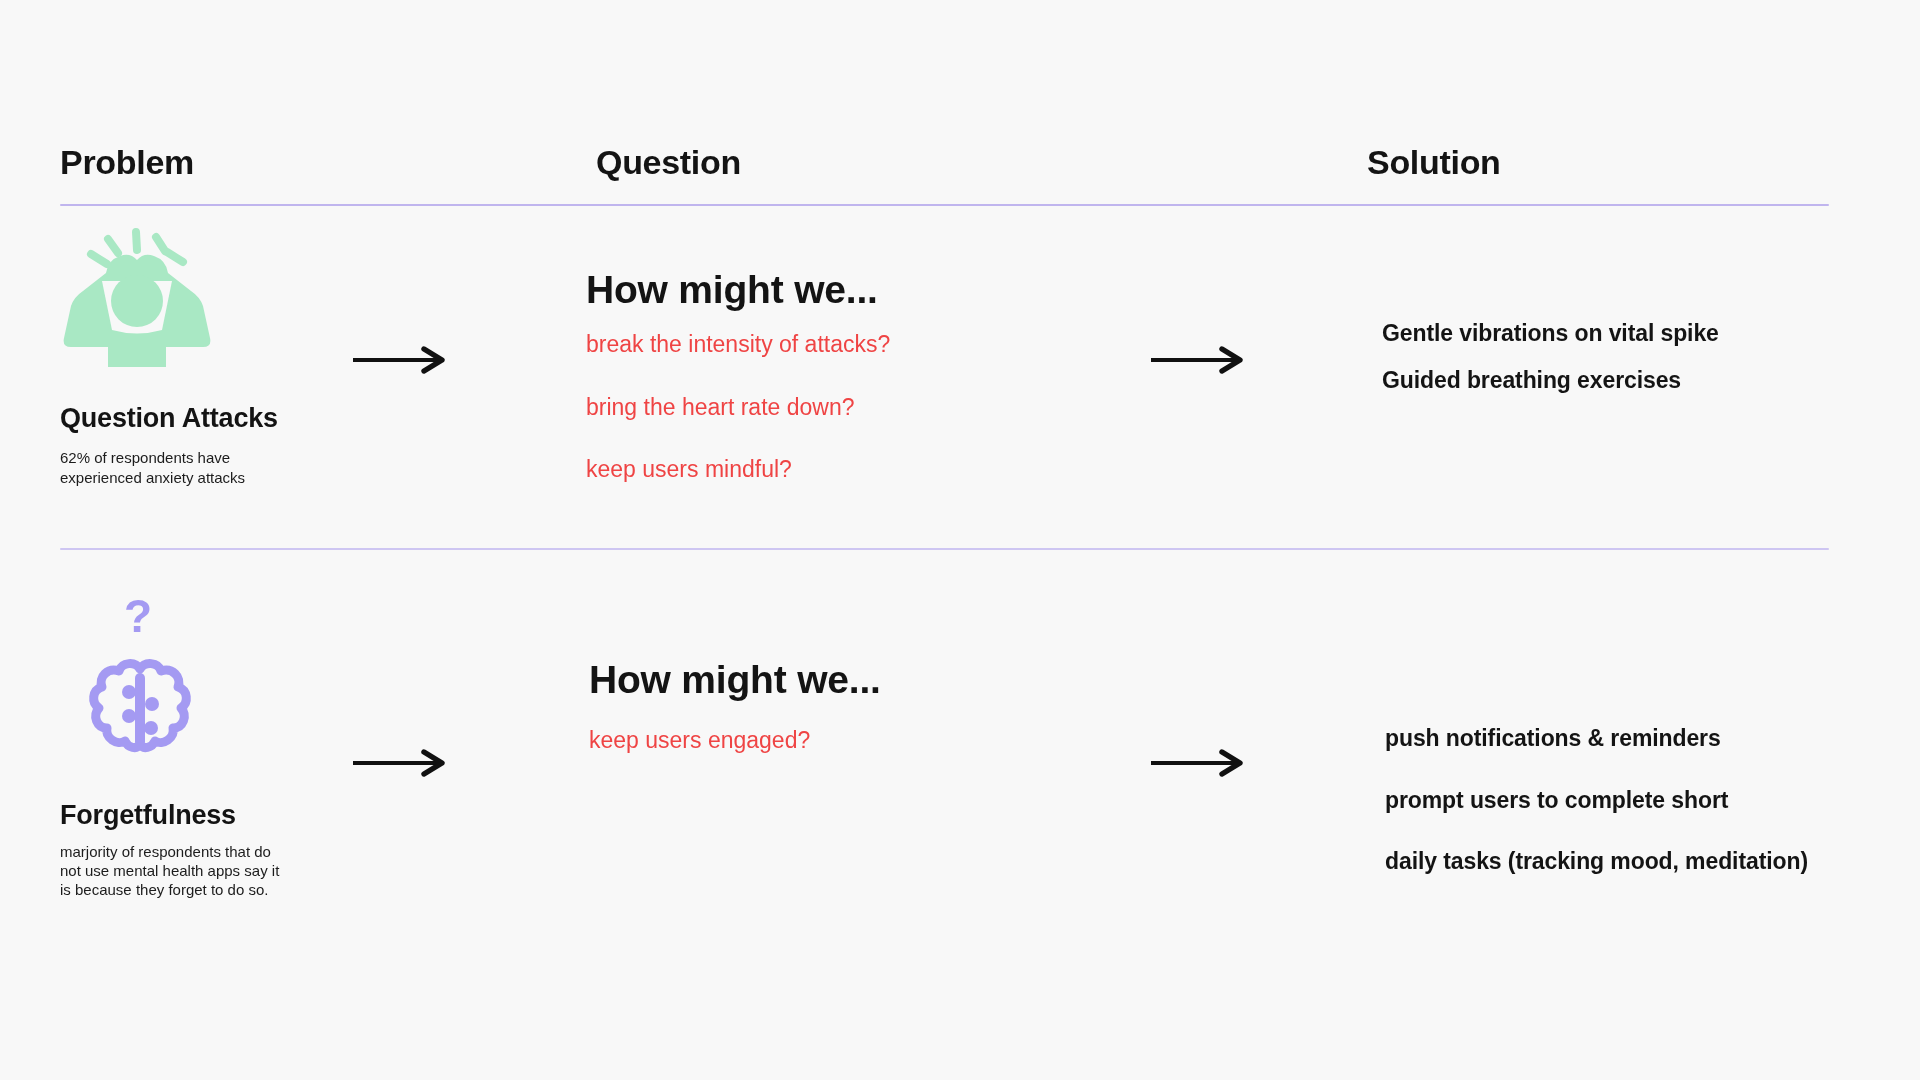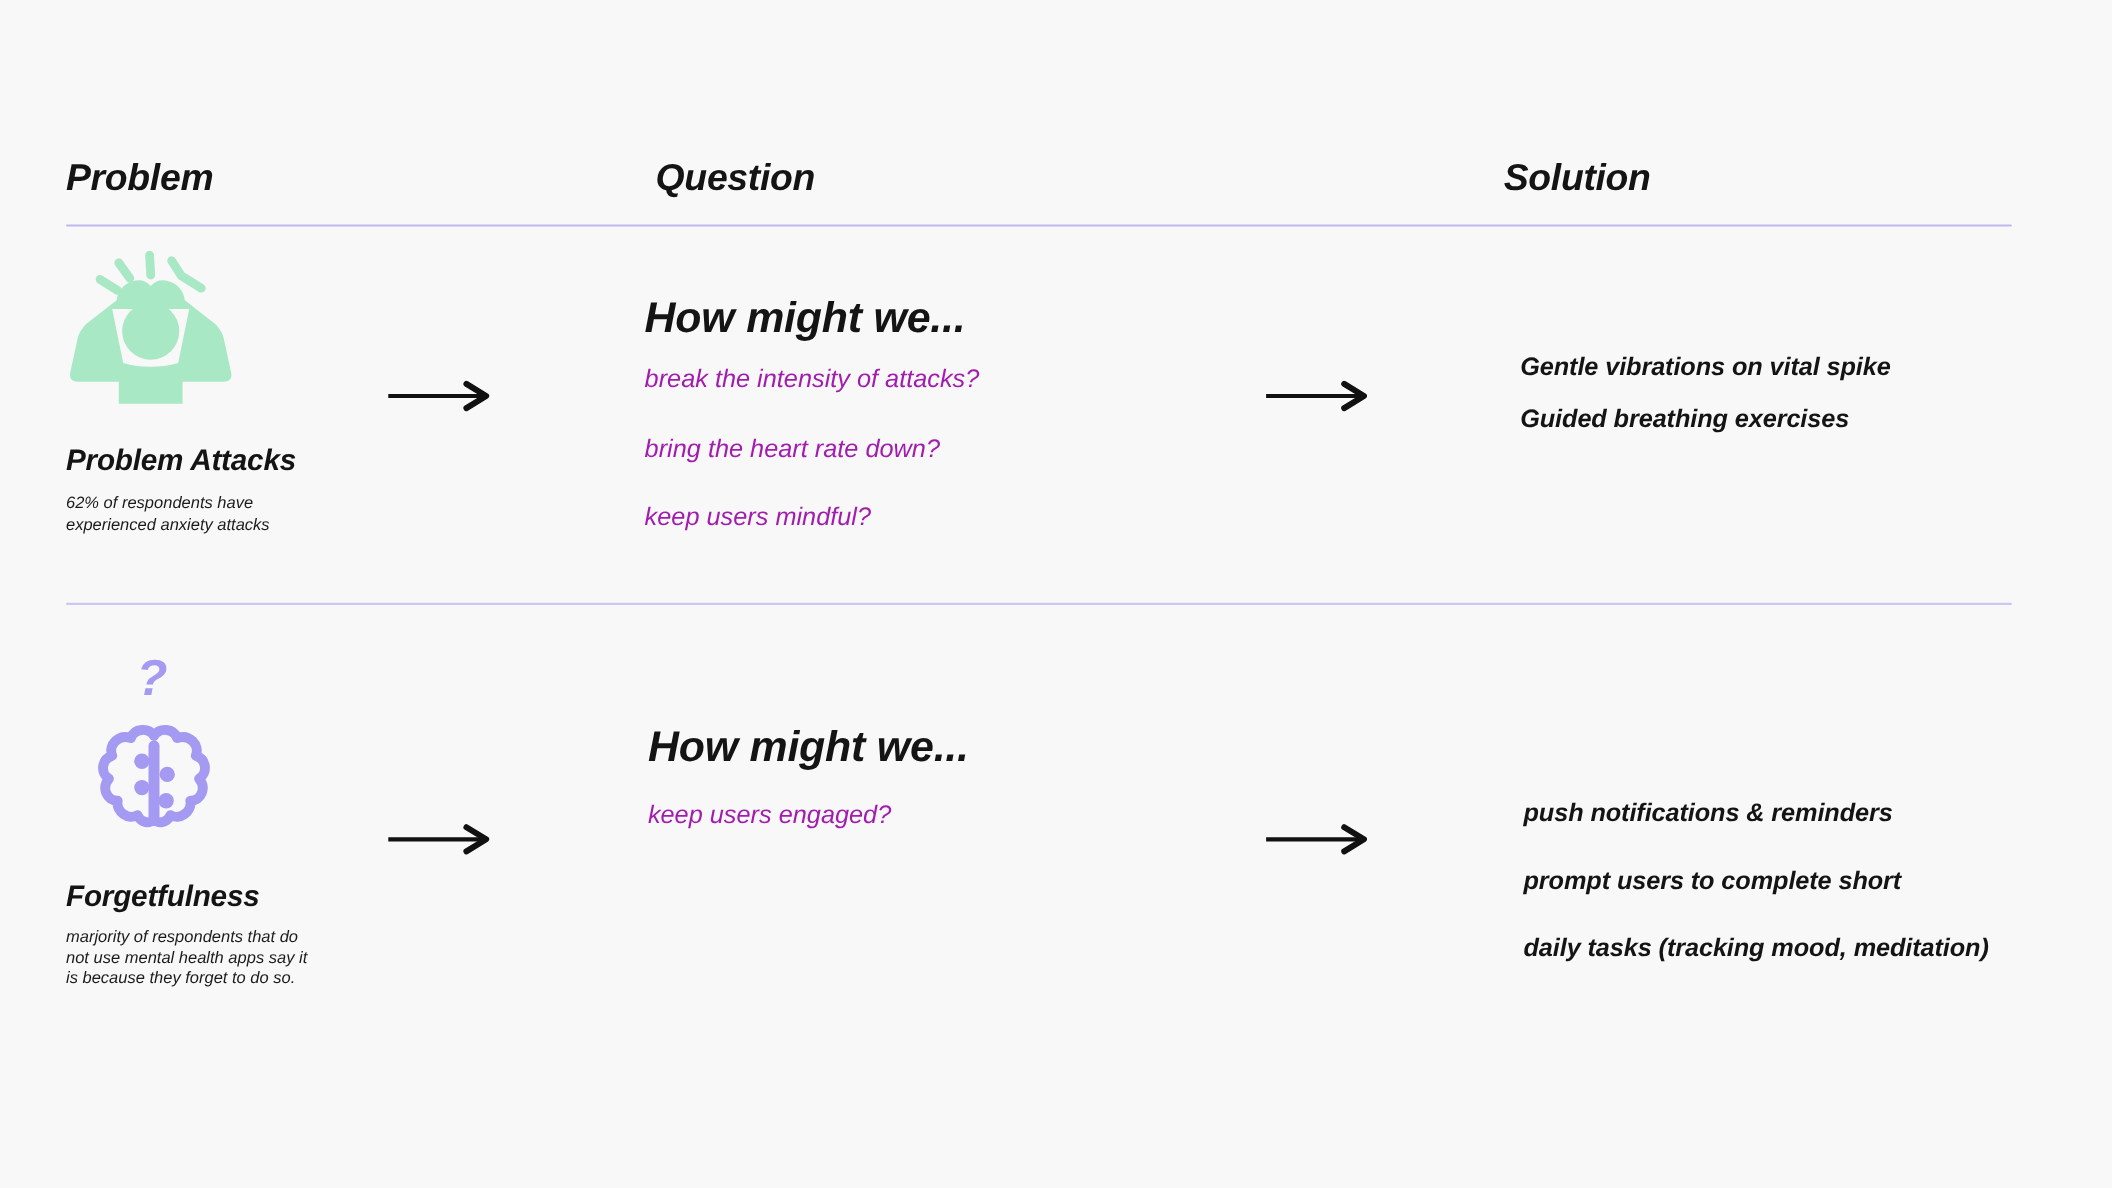--- a/index.html
+++ b/index.html
@@ -8,42 +8,42 @@
     --line1:#c0b5ee;
     --line2:#cec6f2;
     --green:#a9e8c4;
     --purple:#a49af2;
     --arrow:#111111;
   }
   *{box-sizing:border-box;}
   html,body{margin:0;padding:0;background:var(--bg);}
   .canvas{
     position:relative;width:1920px;height:1080px;background:var(--bg);
-    font-family:"Liberation Sans",sans-serif;color:var(--ink);overflow:hidden;font-style:italic;
+    font-family:"Liberation Sans",sans-serif;color:var(--ink);overflow:hidden;
   }
   .abs{position:absolute;white-space:nowrap;}
   .col-header{font-size:34px;font-weight:600;letter-spacing:-0.3px;line-height:1.2;}
   .h-problem{left:60px;top:142px;}
   .h-question{left:575px;top:142px;margin-left:21px;}
   .h-solution{left:1367px;top:142px;}
   .hline{position:absolute;left:60px;width:1769px;height:2px;border-radius:1px;}
   .underline{top:204px;background:var(--line1);}
   .rowdivider{top:548px;background:var(--line2);}
 
   .prob-title{font-size:27px;font-weight:700;letter-spacing:-0.2px;}
   .t1{left:60px;top:403px;}
   .t2{left:60px;top:800px;}
   .caption{font-size:15px;line-height:20px;color:#1c1c1c;font-weight:400;}
   .c1{left:60px;top:448px;}
   .c2{left:60px;top:842px;line-height:19px;}
 
   .hmw{font-size:39px;font-weight:700;letter-spacing:-0.2px;}
   .qh1{left:586px;top:268px;}
   .qh2{left:589px;top:658px;}
-  .qitem{font-size:23px;color:#a21caf;text-align:center;}
+  .qitem{font-size:23px;color:#ef4444;text-align:center;}
   .q1a{left:586px;top:331px;}
   .q1b{left:586px;top:394px;}
   .q1c{left:586px;top:456px;}
   .q2a{left:589px;top:727px;}
   .q2b{left:589px;top:789px;}
 
   .sitem{font-size:23px;font-weight:700;letter-spacing:-0.1px;}
   .s1a{left:1382px;top:304px;margin-top:16px;}
   .s1b{left:1382px;top:367px;}
   .s2a{left:1385px;top:725px;}
@@ -76,21 +76,21 @@
       <line x1="29" y1="28" x2="45" y2="38"></line>
       <line x1="46" y1="13" x2="56" y2="27"></line>
       <line x1="74" y1="6" x2="75" y2="24"></line>
       <line x1="94" y1="11" x2="103" y2="25"></line>
       <line x1="105" y1="26" x2="121" y2="36"></line>
     </g>
     <path fill="var(--green)" d="M75,34 Q68,26 58,30 Q46,34 44,47 L21,65 Q12,71 9,80 L2,112 Q0,121 9,121 L46,121 L46,141 L104,141 L104,121 L141,121 Q150,121 148,112 L141,80 Q138,71 129,65 L106,47 Q104,34 92,30 Q82,26 75,34 Z"></path>
     <path fill="var(--bg)" d="M40,55 L110,55 L100,104 Q75,111 50,104 Z"></path>
     <circle cx="75" cy="75" r="26" fill="var(--green)"></circle>
   </svg>
-  <div class="abs prob-title t1">Problem Attacks</div>
+  <div class="abs prob-title t1">Question Attacks</div>
   <div class="abs caption c1">
     <div>62% of respondents have</div>
     <div>experienced anxiety attacks</div>
   </div>
 
   <svg class="arrow a1" viewBox="0 0 96 30" aria-hidden="true">
     <line x1="2" y1="15" x2="89" y2="15" stroke="var(--arrow)" stroke-width="3.8"></line>
     <path d="M73,4 L91,15 L73,26" fill="none" stroke="var(--arrow)" stroke-width="5.4" stroke-linecap="round" stroke-linejoin="round"></path>
   </svg>
 

